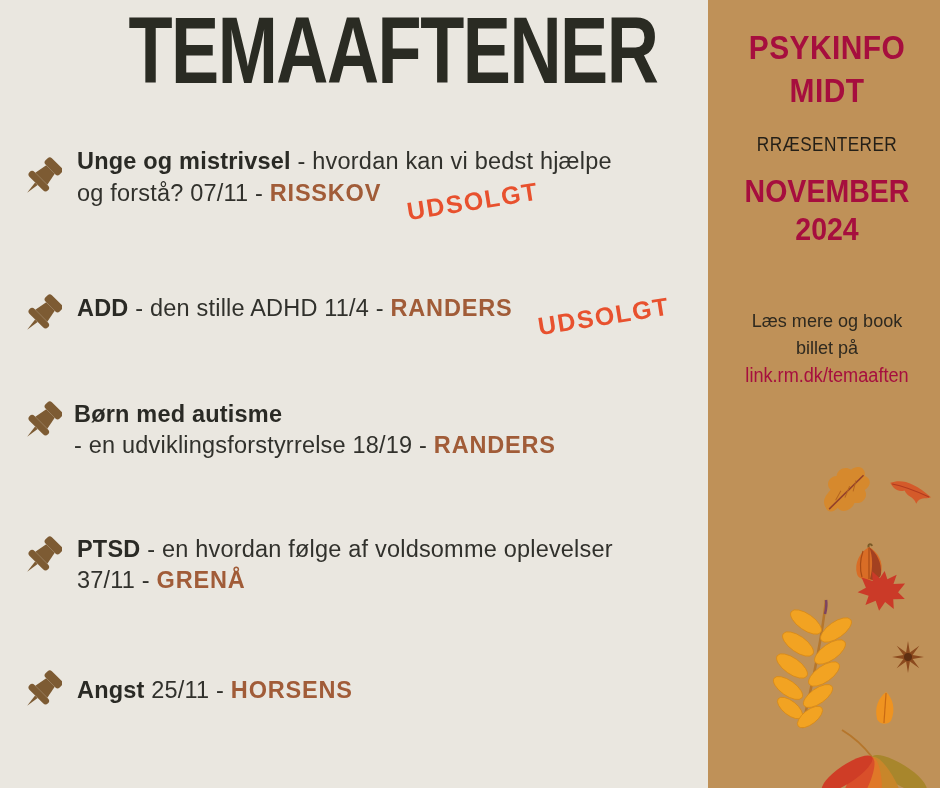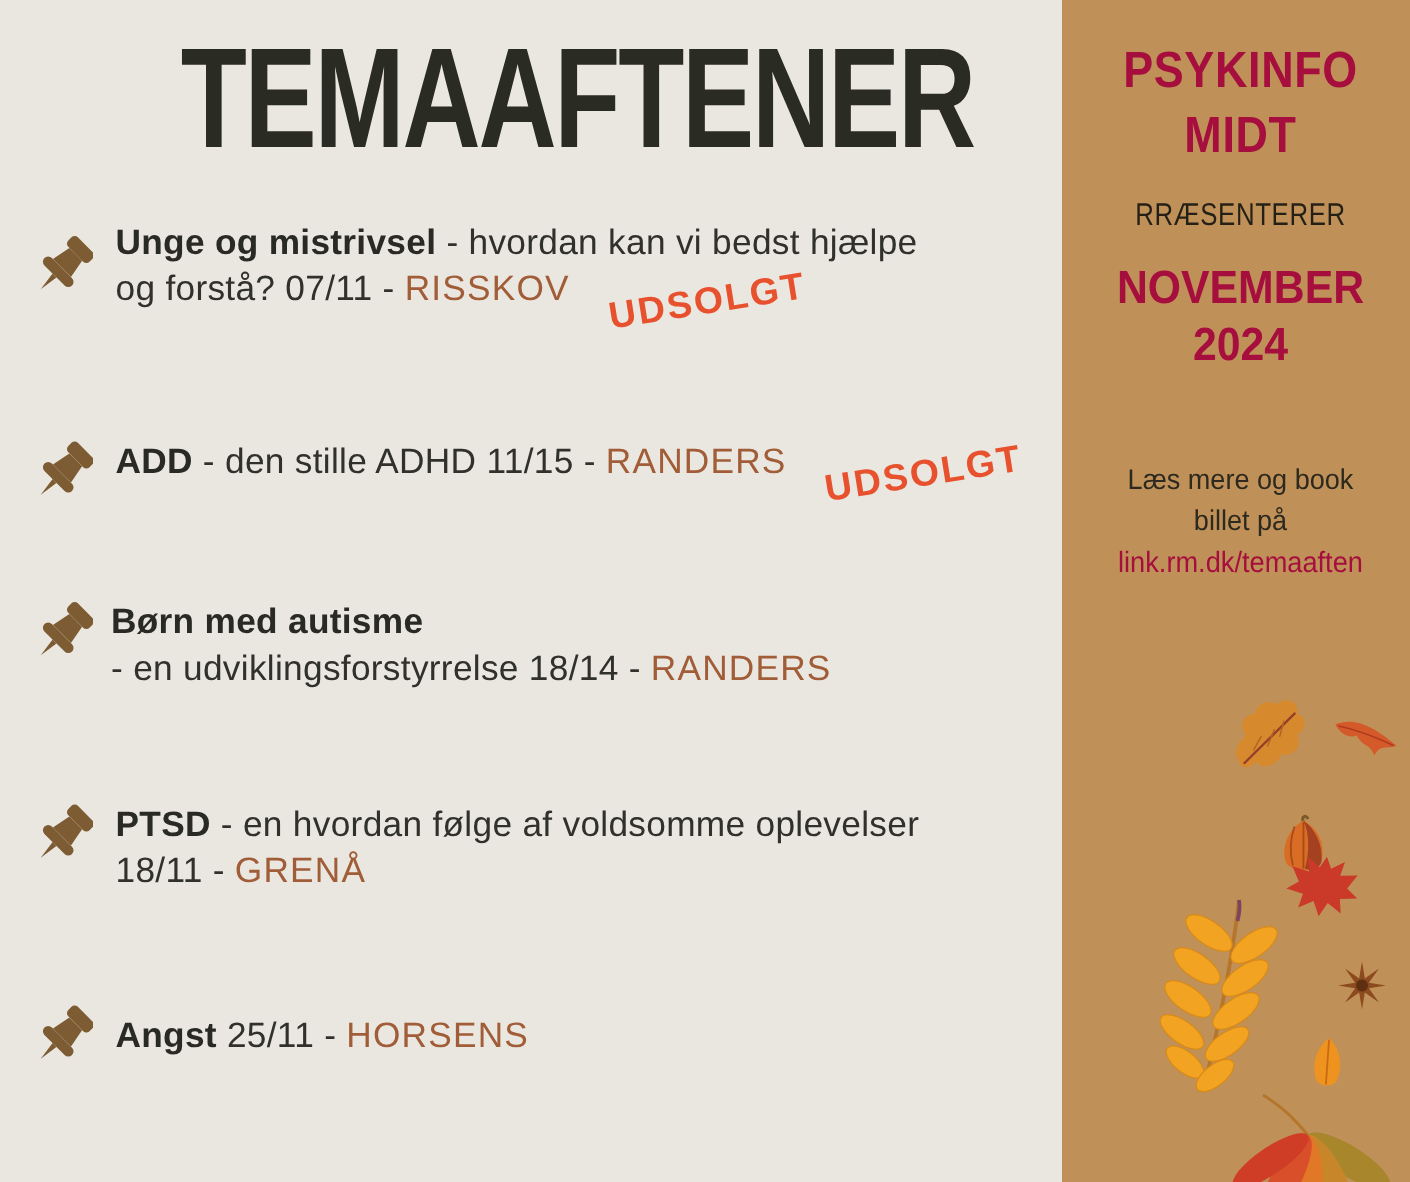--- a/index.html
+++ b/index.html
@@ -3,30 +3,30 @@
 <meta charset="utf-8">
 <style>
   html,body{margin:0;padding:0;background:#d8d5ce;}
   .poster{
     position:relative;width:940px;height:788px;overflow:hidden;
     background:#eae7e0;font-family:"Liberation Sans","DejaVu Sans",sans-serif;
   }
   
   .main{position:absolute;left:0;top:0;width:738px;height:788px;}
   .title{
-    position:absolute;top:0;left:0;width:738px;margin:16px;text-align:center;
-    font-size:95px;font-weight:bold;color:#2a2b23;letter-spacing:-2px;line-height:100px;
+    position:absolute;top:0;left:0;width:738px;margin:0;text-align:center;
+    font-size:95px;font-weight:bold;color:#2a2b23;letter-spacing:-2px;line-height:100px;padding-left:24px;
   }
   .title .squeeze{display:inline-block;transform:scaleX(0.76);transform-origin:50% 50%;}
   .event{position:absolute;left:22px;display:flex;gap:15px;align-items:flex-start;width:700px;}
   .pin{flex:0 0 auto;margin-top:1px;}
   .pin svg{display:block;}
   .etext{font-size:23.5px;line-height:31px;color:#31312c;letter-spacing:0.2px;}
   .etext b{font-weight:bold;color:#2a2a25;}
-  .loc{font-weight:normal;color:#a15c38;letter-spacing:0.8px;}
+  .loc{font-weight:bold;color:#a15c38;letter-spacing:0.8px;}
   .badge{
     display:inline-block;font-weight:bold;font-size:25px;color:#e8512e;
     transform:rotate(-9deg) translateY(9px);margin-left:24px;letter-spacing:1.5px;white-space:nowrap;
   }
   
   .sidebar{position:absolute;left:708px;top:0;width:238px;height:788px;background:#bf9158;}
   .brand{
     margin:26px 0 0 0;text-align:center;color:#a60e3e;font-weight:bold;
     font-size:34px;line-height:43px;letter-spacing:0.5px;transform:scaleX(0.88);
   }
@@ -83,55 +83,55 @@
         <svg width="40" height="44" viewBox="0 0 40 44">
           <g transform="rotate(45 20 22)" fill="#7d5b33">
             <rect x="10" y="1" width="20" height="9" rx="3"></rect>
             <path d="M14 10 L26 10 L28.5 23 L11.5 23 Z"></path>
             <rect x="7" y="23" width="26" height="7" rx="3.5"></rect>
             <path d="M18.2 30 L20 43 L21.8 30 Z"></path>
           </g>
         </svg>
       </span>
       <div class="etext">
-        <div><b>ADD</b><span> - den stille ADHD 11/15 - </span><span class="loc">RANDERS</span><span class="badge">UDSOLGT</span></div>
+        <div><b>ADD</b><span> - den stille ADHD 11/4 - </span><span class="loc">RANDERS</span><span class="badge">UDSOLGT</span></div>
       </div>
     </div>
 
     <div class="event" style="top:399px;gap:12px;">
       <span class="pin">
         <svg width="40" height="44" viewBox="0 0 40 44">
           <g transform="rotate(45 20 22)" fill="#7d5b33">
             <rect x="10" y="1" width="20" height="9" rx="3"></rect>
             <path d="M14 10 L26 10 L28.5 23 L11.5 23 Z"></path>
             <rect x="7" y="23" width="26" height="7" rx="3.5"></rect>
             <path d="M18.2 30 L20 43 L21.8 30 Z"></path>
           </g>
         </svg>
       </span>
       <div class="etext">
         <div><b>Børn med autisme</b></div>
-        <div><span>- en udviklingsforstyrrelse 18/14 - </span><span class="loc">RANDERS</span></div>
+        <div><span>- en udviklingsforstyrrelse 18/19 - </span><span class="loc">RANDERS</span></div>
       </div>
     </div>
 
     <div class="event" style="top:534px;">
       <span class="pin">
         <svg width="40" height="44" viewBox="0 0 40 44">
           <g transform="rotate(45 20 22)" fill="#7d5b33">
             <rect x="10" y="1" width="20" height="9" rx="3"></rect>
             <path d="M14 10 L26 10 L28.5 23 L11.5 23 Z"></path>
             <rect x="7" y="23" width="26" height="7" rx="3.5"></rect>
             <path d="M18.2 30 L20 43 L21.8 30 Z"></path>
           </g>
         </svg>
       </span>
       <div class="etext">
         <div><b>PTSD</b><span> - en hvordan følge af voldsomme oplevelser</span></div>
-        <div><span>18/11 - </span><span class="loc">GRENÅ</span></div>
+        <div><span>37/11 - </span><span class="loc">GRENÅ</span></div>
       </div>
     </div>
 
     <div class="event" style="top:668px;align-items:center;">
       <span class="pin">
         <svg width="40" height="44" viewBox="0 0 40 44">
           <g transform="rotate(45 20 22)" fill="#7d5b33">
             <rect x="10" y="1" width="20" height="9" rx="3"></rect>
             <path d="M14 10 L26 10 L28.5 23 L11.5 23 Z"></path>
             <rect x="7" y="23" width="26" height="7" rx="3.5"></rect>

